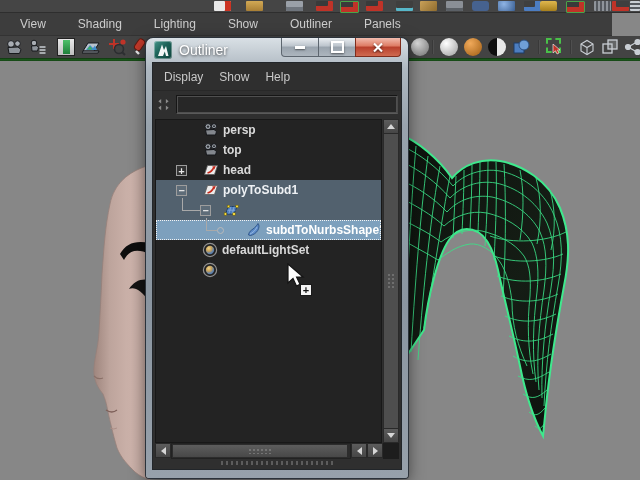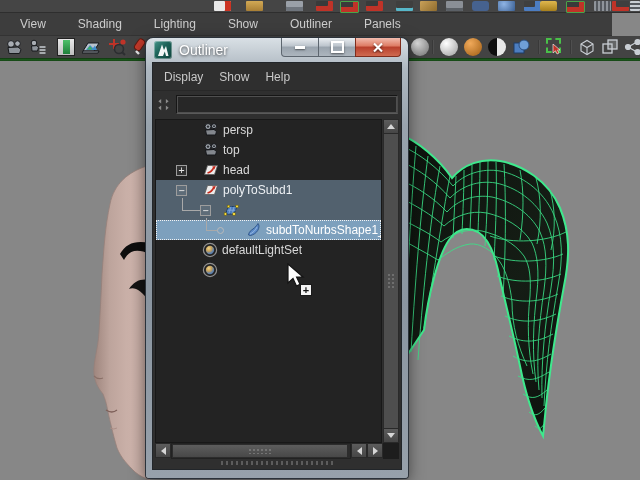--- a/index.html
+++ b/index.html
@@ -39,21 +39,21 @@
     background:linear-gradient(180deg,#f2bcae 0%,#dd7a62 45%,#b83f2b 50%,#cf6a50 100%);}
   .glyph-min{width:10px;height:3px;background:#fff;box-shadow:0 1px 2px rgba(0,0,0,.5);}
   .glyph-max{width:9px;height:8px;border:2px solid #fff;box-shadow:0 1px 2px rgba(0,0,0,.5);}
   .client{position:absolute;left:6px;top:24px;right:6px;bottom:8px;background:#2f2f2f;border:1px solid #22262a;}
   .obar{height:27px;display:flex;align-items:center;gap:16px;padding-left:11px;font-size:12px;color:#c9c9c9;border-bottom:1px solid #282828;}
   .filterrow{height:27px;display:flex;align-items:center;padding:0 3px;gap:5px;}
   .filter-input{flex:1;height:17px;background:#272727;border:1px solid #161616;border-bottom-color:#5a5a5a;border-right-color:#4a4a4a;box-shadow:inset 0 0 0 1px #4f4f4f;color:#ddd;font-size:12px;padding:0 4px;outline:none;font-family:"Liberation Sans",sans-serif;}
   .listzone{position:absolute;left:2px;right:2px;top:56px;bottom:26px;display:flex;}
   .tree{flex:1;background:#232323;border:1px solid #181818;position:relative;overflow:hidden;}
   
-  .row{height:20px;display:flex;align-items:center;position:relative;color:#d9d9d9;font-size:12px;white-space:nowrap;cursor:default;}
+  .row{height:20px;display:flex;align-items:center;position:relative;color:#d9d9d9;font-size:12px;white-space:nowrap;cursor:default;font-weight:bold;}
   .row.sel{background:#52616e;color:#eef1f4;}
   .row.drop{background:#7da0bd;outline:1px dotted #f4f4f4;outline-offset:-1px;color:#ffffff;}
   .sp{display:inline-block;height:1px;flex:none;}
   .expander{width:11px;height:11px;flex:none;border:1px solid #9d9d9d;background:rgba(255,255,255,.07);font-size:10px;line-height:9px;text-align:center;color:#e8e8e8;box-sizing:border-box;font-family:"DejaVu Sans Mono",monospace;}
   .icon16{width:16px;height:16px;flex:none;}
   .lbl{margin-left:4px;}
   .elbow{position:absolute;border-left:1px solid #a9a9a9;border-bottom:1px solid #a9a9a9;}
   .node-circle{position:absolute;width:7px;height:7px;border:1px solid #b8b8b8;border-radius:50%;box-sizing:border-box;}
   
   .vscroll{width:16px;display:flex;flex-direction:column;background:#2f2f2f;padding-left:1px;}

